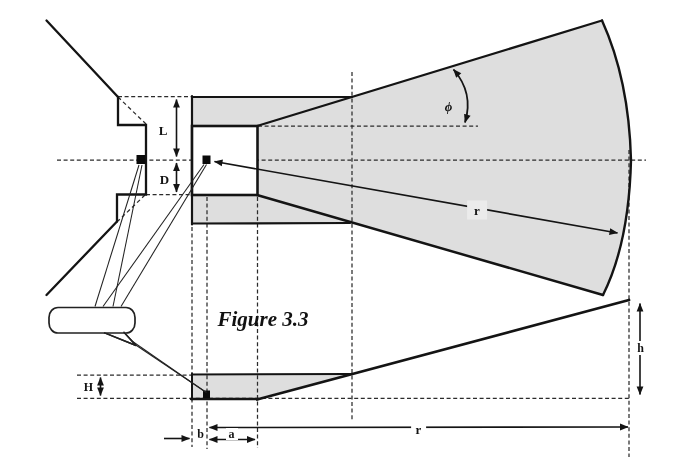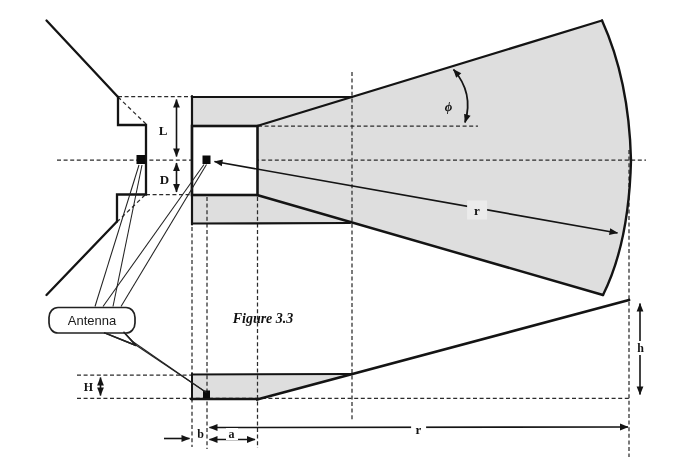--- a/index.html
+++ b/index.html
@@ -12,21 +12,21 @@
     position:absolute;transform:translate(-50%,-50%);
     font-weight:bold;font-size:13px;color:#141414;line-height:1;
     white-space:nowrap;
   }
   .lbl.small{font-size:12px;}
   .lbl.boxed-gray{background:#ebebeb;padding:3px 7px;}
   .lbl.boxed-white{background:#ffffff;padding:2px 5px;}
   .lbl.italic{font-style:italic;font-weight:bold;font-size:13px;}
   #caption{
     position:absolute;transform:translate(-50%,-50%);
-    font-style:italic;font-weight:bold;font-size:14px;color:#111;
+    font-style:italic;font-weight:bold;font-size:21px;color:#111;
     white-space:nowrap;
   }
   #callout-text{
     position:absolute;left:49px;top:307px;width:86px;height:26px;
     display:flex;align-items:center;justify-content:center;
     font-family:"Liberation Sans", sans-serif;font-size:13px;color:#1a1a1a;
     white-space:nowrap;
   }
 </style>
 </head>
@@ -129,15 +129,14 @@
   <div class="lbl" style="left:164.5px;top:178.5px;">D</div>
   <div class="lbl small" style="left:88.5px;top:387px;">H</div>
   <div class="lbl small" style="left:200.5px;top:433.5px;">b</div>
   <div class="lbl small boxed-white" style="left:231.5px;top:434px;padding:0 3px;">a</div>
   <div class="lbl boxed-gray" style="left:477px;top:209.5px;">r</div>
   <div class="lbl boxed-white" style="left:418.5px;top:428.5px;">r</div>
   <div class="lbl small boxed-white" style="left:640.5px;top:348px;padding:1px 3px;">h</div>
   <div class="lbl italic" style="left:448.5px;top:106px;">ϕ</div>
 
   <div id="caption" style="left:263px;top:318.5px;">Figure 3.3</div>
-  <div id="callout-text">Antenna</div>
 
 </div>
 
 </body></html>

